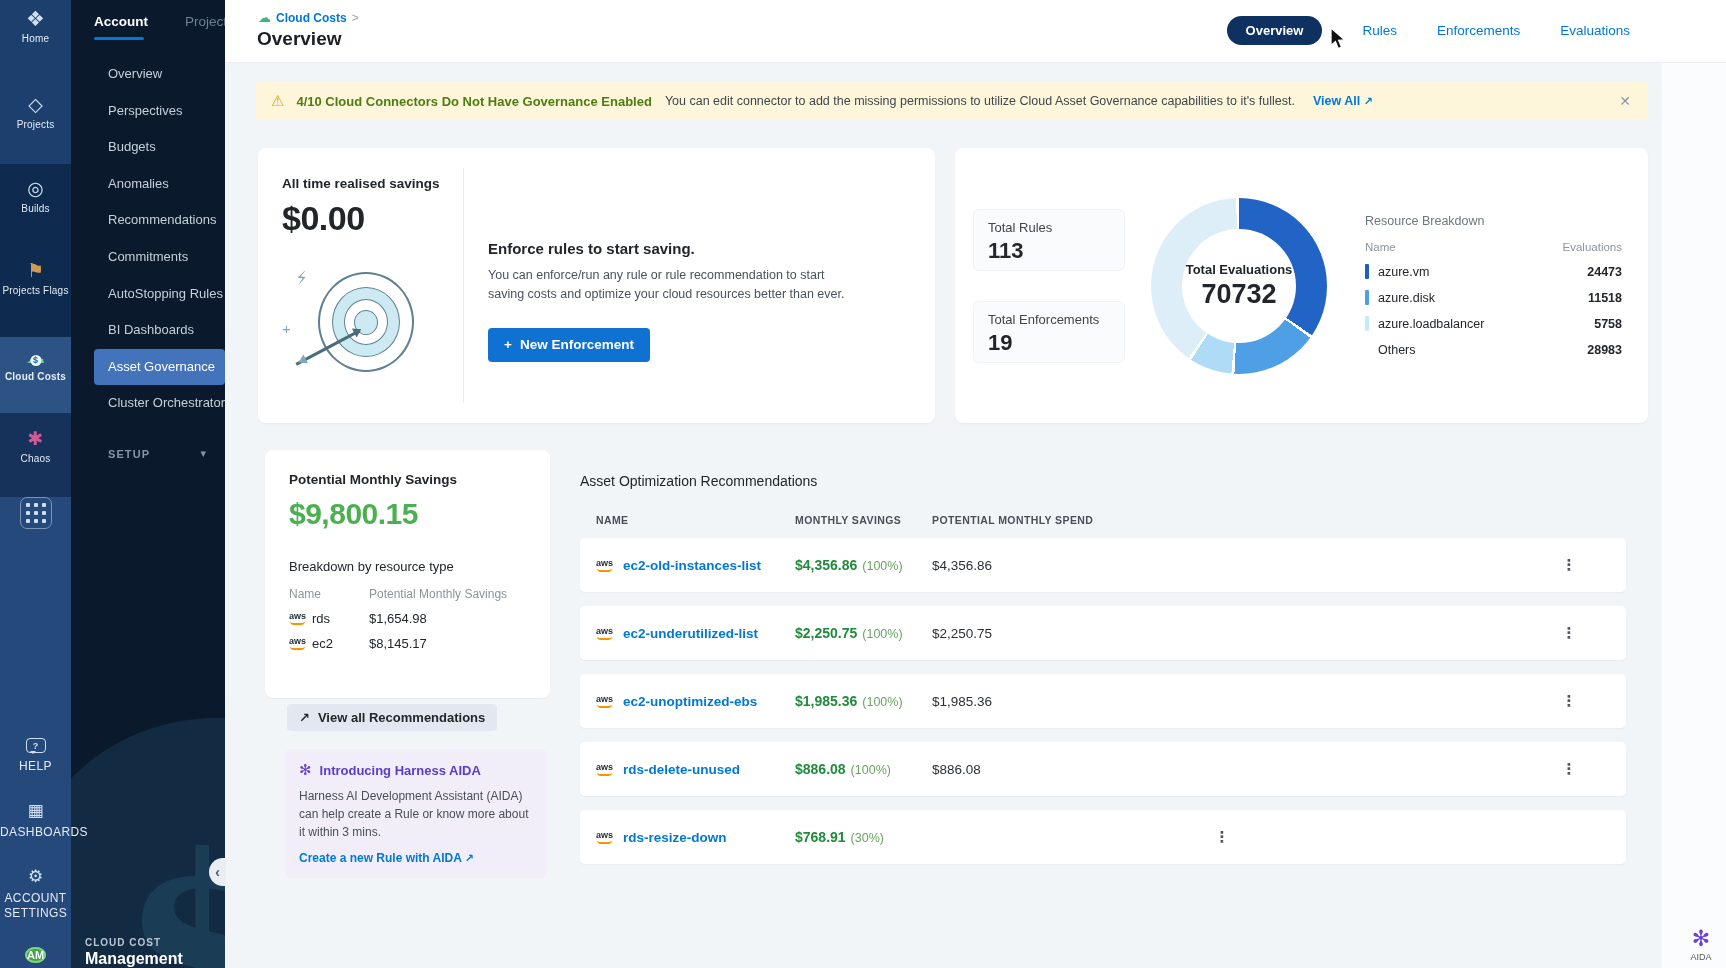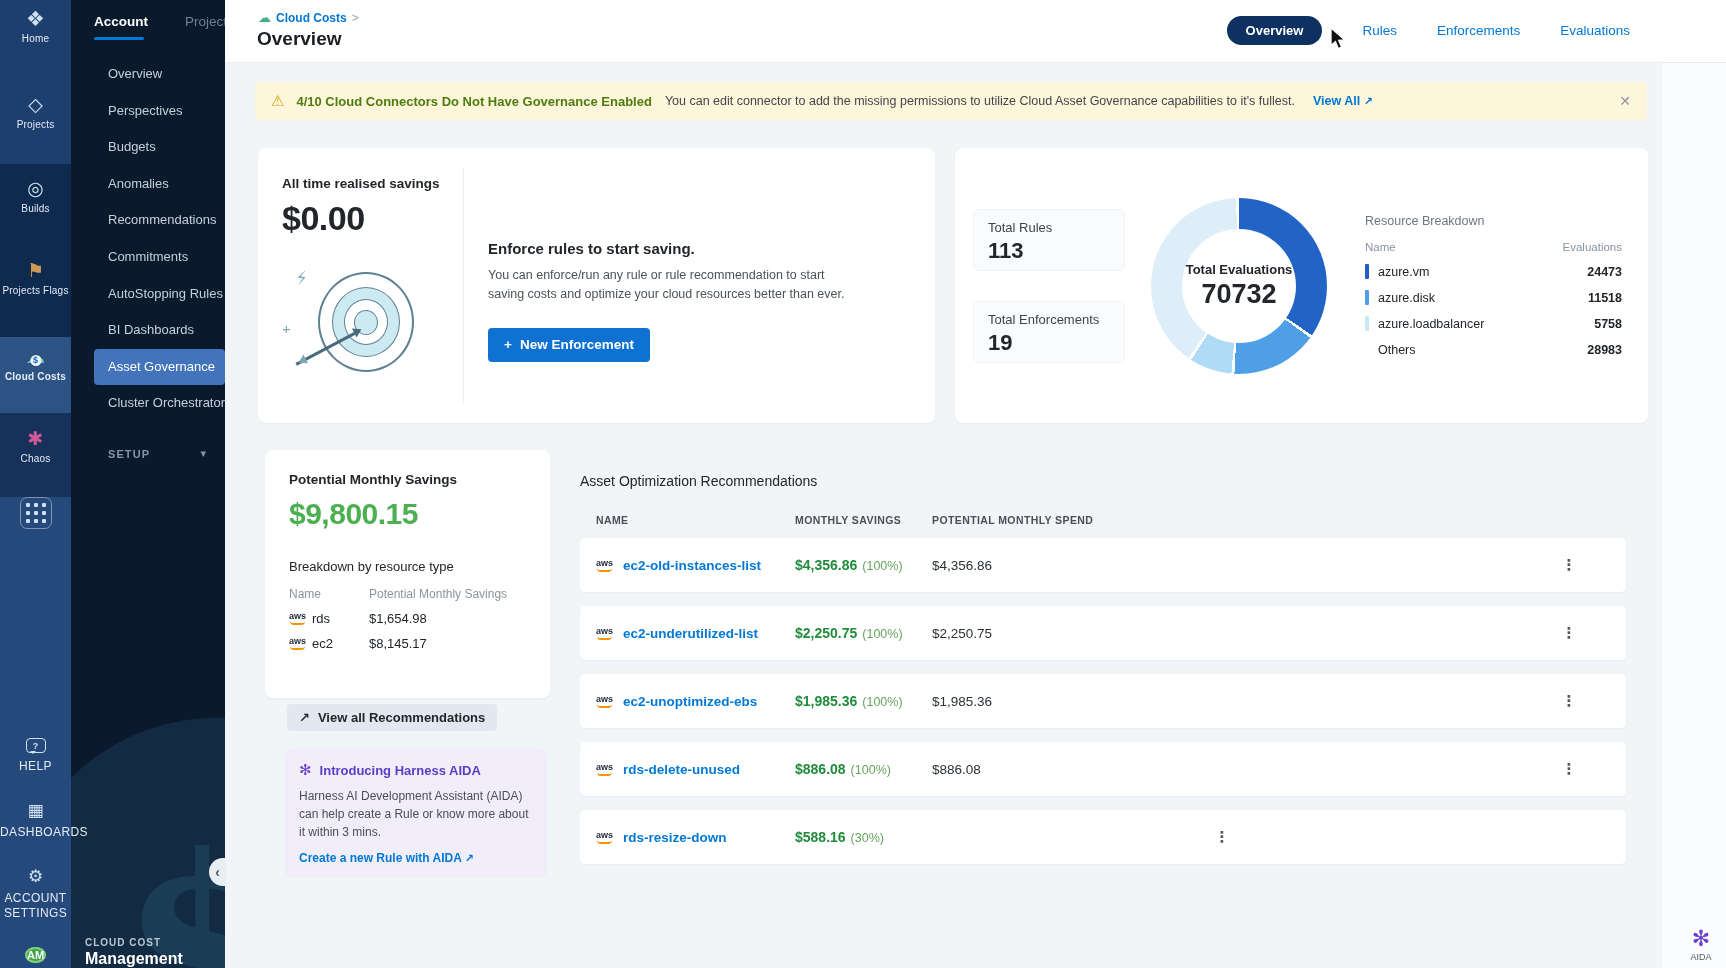--- a/index.html
+++ b/index.html
@@ -473,21 +473,21 @@
         </div>
 
         <div class="reco-row">
           <span class="r-name">
               <span class="awsico">
                 <span class="txt">aws</span>
                 <span class="smile"></span>
               </span>
             <span>rds-resize-down</span>
             </span>
-          <span class="r-sav"><span>$588.16</span><span class="r-pct">(30%)</span></span>
+          <span class="r-sav"><span>$768.91</span><span class="r-pct">(30%)</span></span>
           <span class="kebab">⋮</span>
         </div>
 
       </div>
     </div>
   </div>
 </main>
 
 <div class="aida-float">
   <span class="fi">✻</span>

